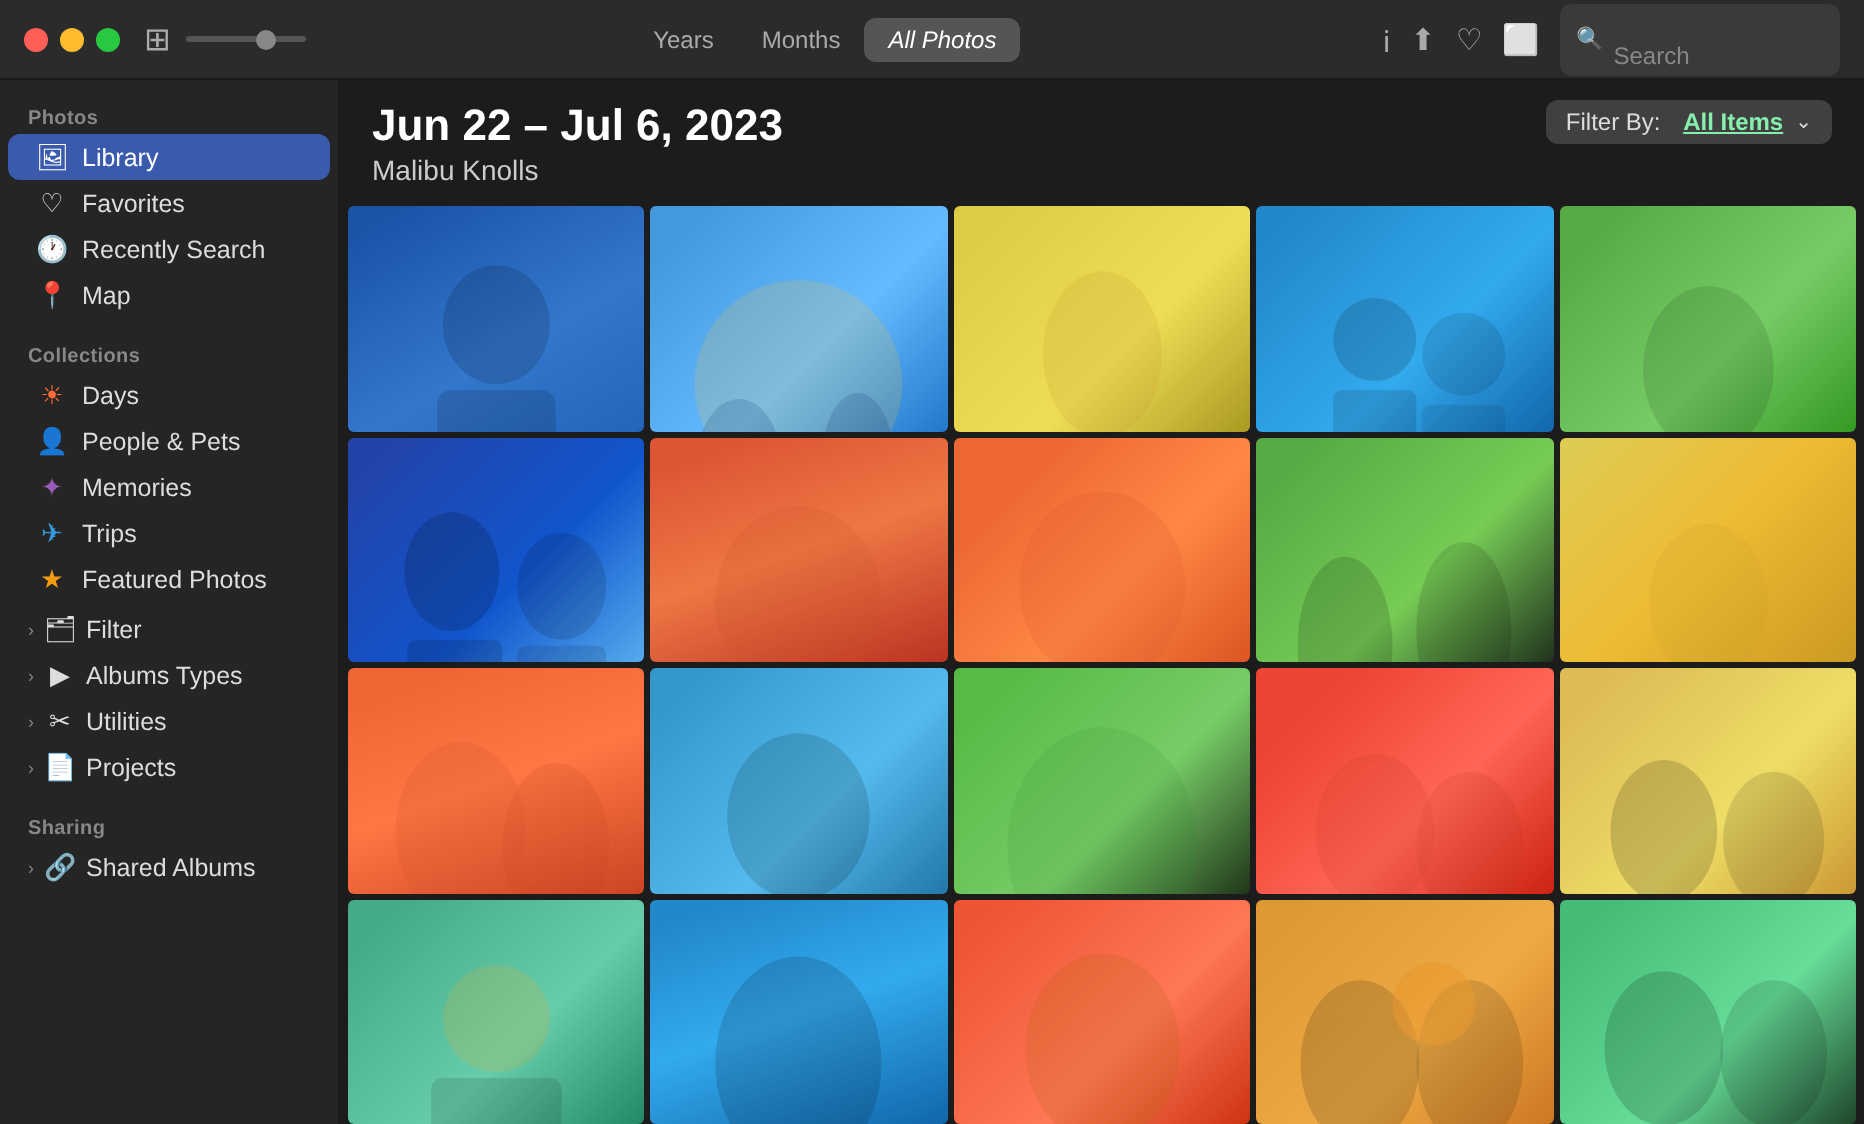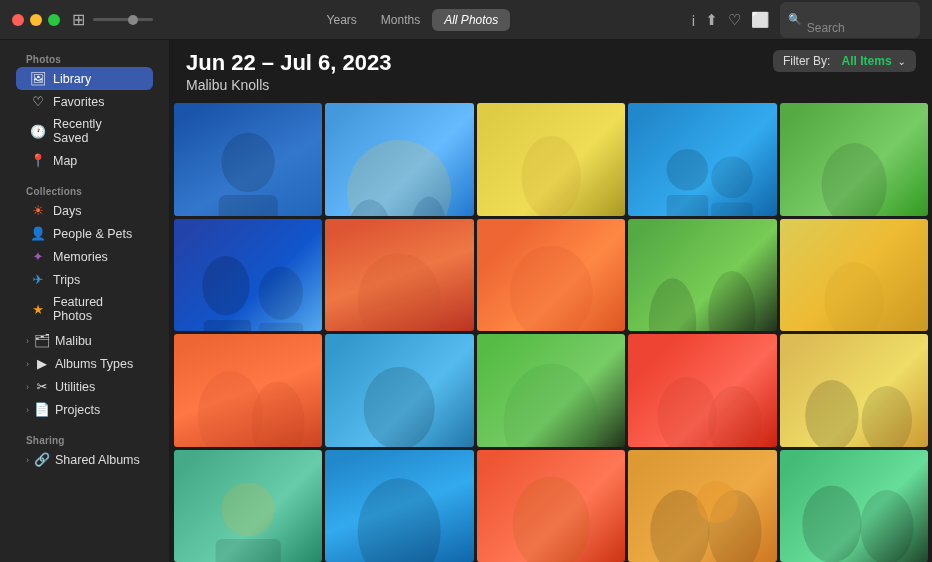--- a/index.html
+++ b/index.html
@@ -131,21 +131,21 @@
       flex: 1;
       overflow: hidden;
     }
 
     
     .sidebar {
       width: 170px;
       background: #252525;
       flex-shrink: 0;
       overflow-y: auto;
-      padding: 8px 12px;
+      padding: 8px 0;
       border-right: 1px solid #1a1a1a;
     }
     .sidebar-section-label {
       font-size: 10px;
       font-weight: 600;
       color: #888;
       padding: 6px 14px 2px;
       text-transform: none;
       letter-spacing: 0.02em;
     }
@@ -217,21 +217,21 @@
       align-items: center;
       gap: 4px;
       background: rgba(80,80,80,0.7);
       border: none;
       border-radius: 6px;
       padding: 4px 10px;
       color: #ddd;
       font-size: 12px;
       cursor: pointer;
     }
-    .filter-label-bold { font-weight: 600; color: #22c55e; }
+    .filter-label-bold { font-weight: 600; color: #86efac; text-decoration: underline; }
 
     
     .photo-grid {
       flex: 1;
       overflow-y: auto;
       padding: 4px 4px 0;
       display: grid;
       grid-template-columns: repeat(5, 1fr);
       grid-template-rows: repeat(4, 1fr);
       gap: 3px;
@@ -349,21 +349,21 @@
     <div class="sidebar-item active">
       <span class="sidebar-item-icon">🖼</span>
       <span>Library</span>
     </div>
     <div class="sidebar-item">
       <span class="sidebar-item-icon">♡</span>
       <span>Favorites</span>
     </div>
     <div class="sidebar-item">
       <span class="sidebar-item-icon">🕐</span>
-      <span>Recently Saved</span>
+      <span>Recently Search</span>
     </div>
     <div class="sidebar-item">
       <span class="sidebar-item-icon">📍</span>
       <span>Map</span>
     </div>
 
     <div class="sidebar-section-label" style="margin-top:8px;">Collections</div>
 
     <div class="sidebar-item">
       <span class="sidebar-item-icon" style="color:#ff6b35;">☀</span>
@@ -382,21 +382,21 @@
       <span>Trips</span>
     </div>
     <div class="sidebar-item">
       <span class="sidebar-item-icon" style="color:#f39c12;">★</span>
       <span>Featured Photos</span>
     </div>
 
     <div class="sidebar-disclosure" style="margin-top:2px;">
       <span class="disclosure-arrow">›</span>
       <span class="sidebar-item-icon">🗂</span>
-      <span>Malibu</span>
+      <span>Filter</span>
     </div>
     <div class="sidebar-disclosure">
       <span class="disclosure-arrow">›</span>
       <span class="sidebar-item-icon">▶</span>
       <span>Albums Types</span>
     </div>
     <div class="sidebar-disclosure">
       <span class="disclosure-arrow">›</span>
       <span class="sidebar-item-icon">✂</span>
       <span>Utilities</span>

